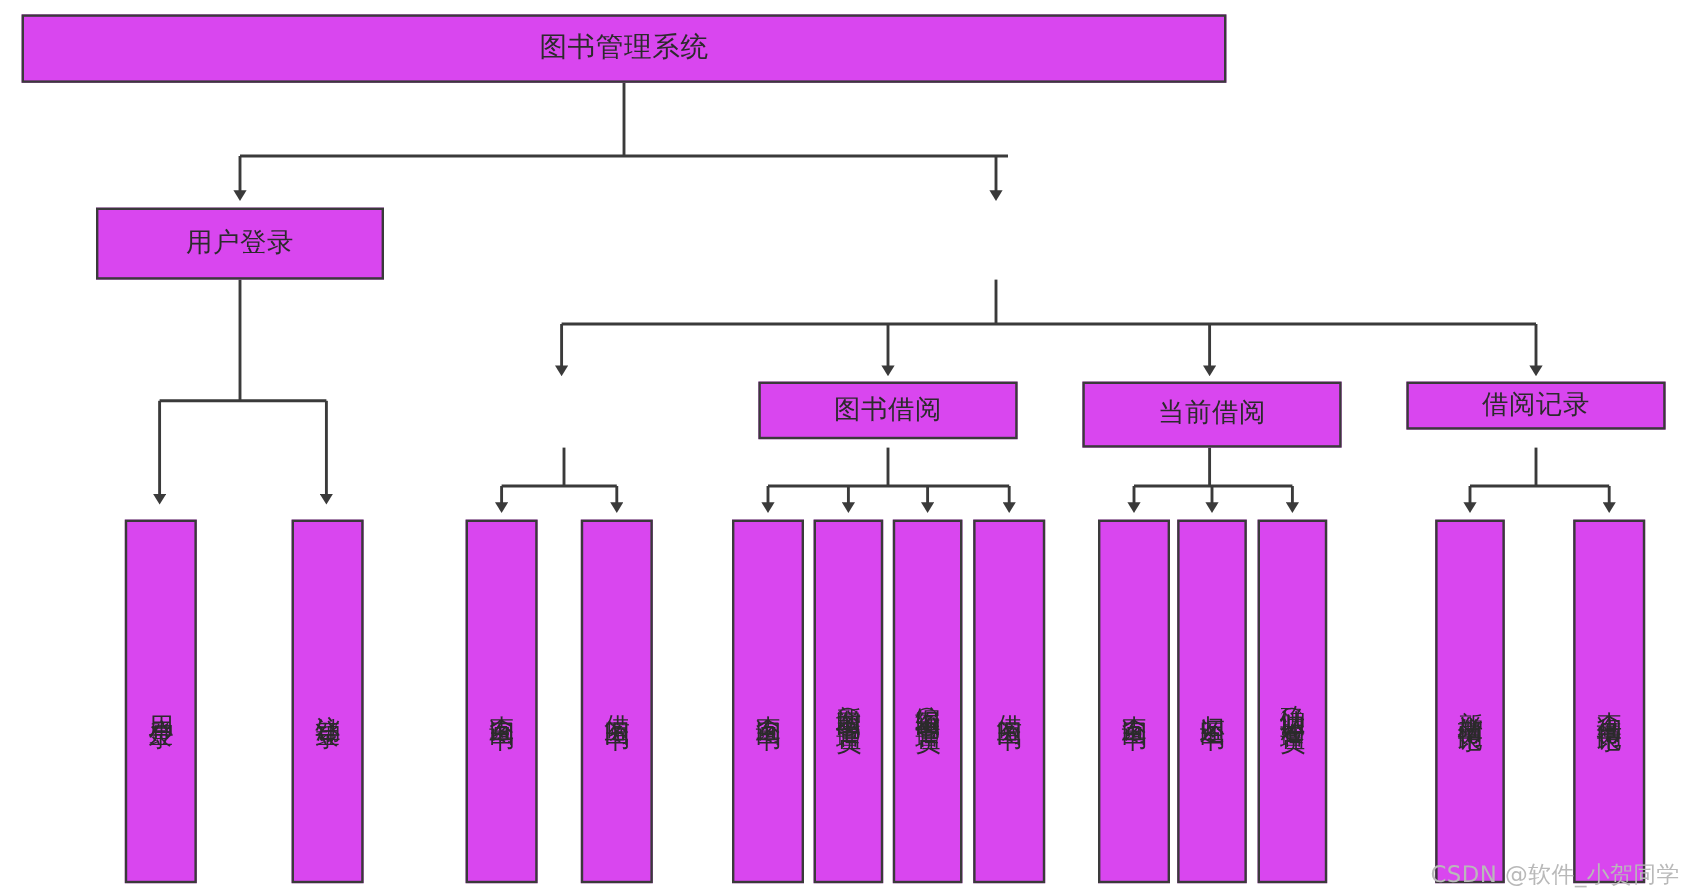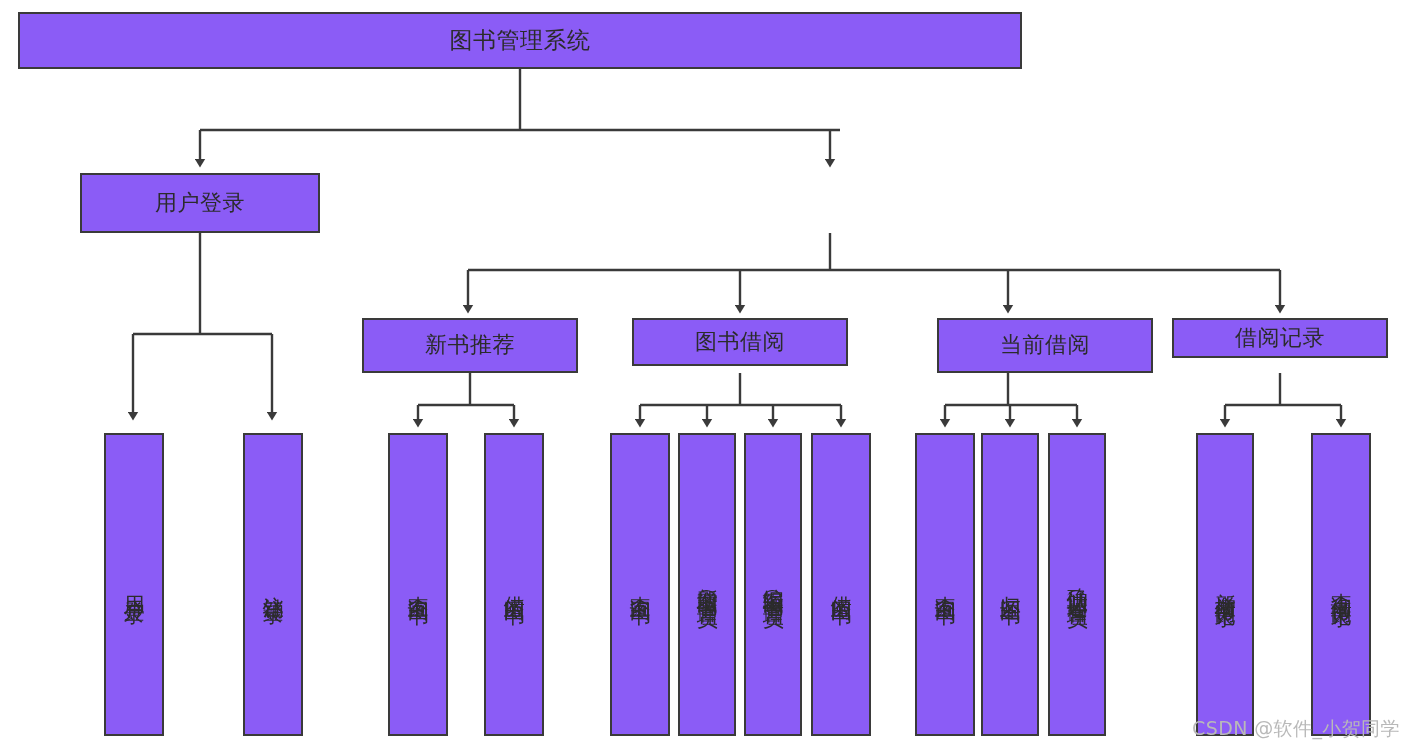--- a/index.html
+++ b/index.html
@@ -24,21 +24,21 @@
     left: 0;
     top: 0;
     width: 1405px;
     height: 747px;
     pointer-events: none;
   }
   .node {
     position: absolute;
     box-sizing: border-box;
     border: 2px solid #3a3a3a;
-    background: #8b5cf6;
+    background: #d946ef;
     display: flex;
     align-items: center;
     justify-content: center;
     text-align: center;
   }
   .node-label {
     display: block;
     line-height: 1.22;
     color: #2b2b2b;
     letter-spacing: 0.5px;
@@ -131,27 +131,24 @@
   </svg>
 
   <div class="node root horiz" style="left:18px; top:12px; width:1004px; height:57px;">
     <span class="node-label">图书管理系统</span>
   </div>
 
   <div class="node horiz" style="left:80px; top:173px; width:240px; height:60px;">
     <span class="node-label">用户登录</span>
   </div>
 
-  <div class="node horiz" style="left:362px; top:318px; width:216px; height:55px;">
-    <span class="node-label">新书推荐</span>
-  </div>
   <div class="node horiz" style="left:632px; top:318px; width:216px; height:48px;">
     <span class="node-label">图书借阅</span>
   </div>
-  <div class="node horiz" style="left:937px; top:318px; width:216px; height:55px;">
+  <div class="node horiz" style="left:902px; top:318px; width:216px; height:55px;">
     <span class="node-label">当前借阅</span>
   </div>
   <div class="node horiz" style="left:1172px; top:318px; width:216px; height:40px;">
     <span class="node-label">借阅记录</span>
   </div>
 
   <div class="node vert" style="left:104px; top:433px; width:60px; height:303px;">
     <span class="node-label">用户登录</span>
   </div>
   <div class="node vert" style="left:243px; top:433px; width:60px; height:303px;">

